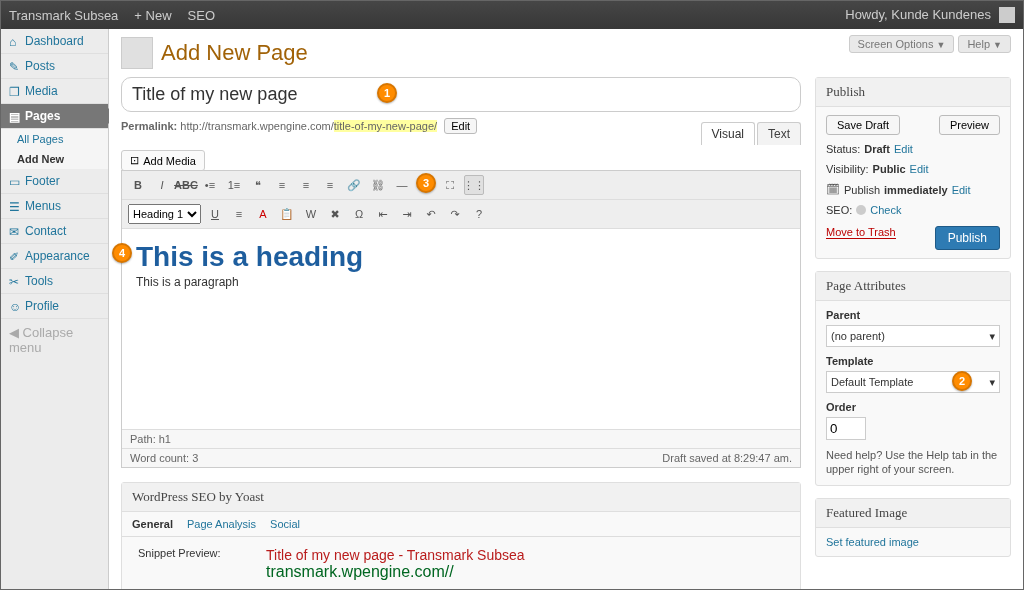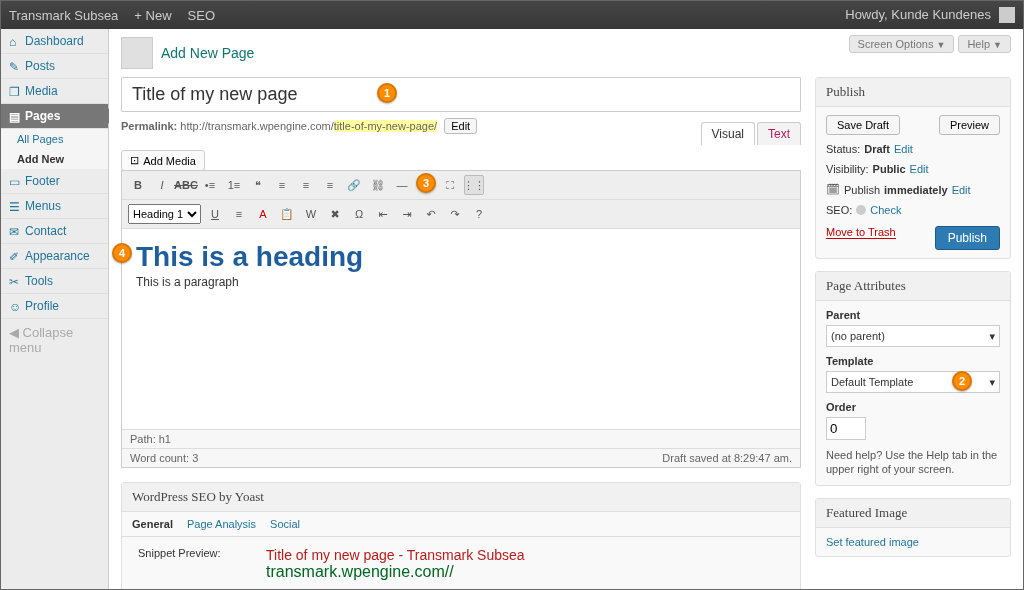--- a/index.html
+++ b/index.html
@@ -23,35 +23,35 @@
 .submenu a { display:block; padding: 4px 8px 4px 16px; color:#21759b; font-size:11px; }
 .submenu a.current-sub { font-weight: bold; color:#333; }
 .collapse { padding: 6px 8px; color:#aaa; cursor:pointer; font-size:13px; }
 
 
 .main { position:absolute; top:28px; left:108px; right:0; bottom:0; background:#fff; overflow:auto; padding: 6px 12px 12px 12px; }
 .topbtns { position:absolute; top:6px; right:12px; display:flex; gap:4px; }
 .screenbtn { background:#e9e9e9; border:1px solid #ccc; border-radius:3px; padding:2px 8px; color:#777; font-size:11px; cursor:pointer; }
 .screenbtn .caret { font-size:9px; }
 
-h1.pagetitle { font-size: 14px; font-weight: normal; color:#0f766e; display:flex; align-items:center; gap:8px; margin-top:2px; }
+h1.pagetitle { font-size: 22px; font-weight: normal; color:#a16207; display:flex; align-items:center; gap:8px; margin-top:2px; }
 h1.pagetitle .pageicon { width:32px; height:32px; background:#e0e0e0; border:1px solid #ccc; display:inline-block; }
 
 .cols { display:flex; gap:14px; margin-top:8px; }
 .colmain { flex:1; }
 .colside { width:196px; }
 
-.titleinput { width:100%; padding:6px 10px; font-size:18px; border:1px solid #ccc; border-radius:1px; background:#fff; color:#333; }
+.titleinput { width:100%; padding:6px 10px; font-size:18px; border:1px solid #ccc; border-radius:10px; background:#fff; color:#333; }
 .permalink { margin-top:6px; font-size:11px; color:#666; position:relative; }
 .permalink .slug { background:#ffffa0; }
 .permalink .editbtn { border:1px solid #bbb; background:#f6f6f6; border-radius:3px; padding:1px 6px; font-size:11px; margin-left:4px; cursor:pointer; }
 
 .mediabtn { margin-top:8px; border:1px solid #ccc; background:#fafafa; border-radius:3px; padding:3px 8px; font-size:11px; cursor:pointer; display:inline-flex; align-items:center; gap:4px; }
 .tabs { float:right; display:flex; margin-top:-20px; }
-.tab { border:1px solid #ccc; border-bottom:none; background:#f3f3f3; color:#be185d; padding:4px 10px; font-size:12px; cursor:pointer; border-radius:3px 3px 0 0; margin-left:2px; }
+.tab { border:1px solid #ccc; border-bottom:none; background:#f3f3f3; color:#404040; padding:4px 10px; font-size:12px; cursor:pointer; border-radius:3px 3px 0 0; margin-left:2px; }
 .tab.active { background:#fff; color:#333; }
 
 .editor { border:1px solid #ccc; margin-top:4px; }
 .toolbar { background:#eee; border-bottom:1px solid #ddd; padding:4px 6px; display:flex; gap:4px; flex-wrap:wrap; align-items:center; position:relative; }
 .toolbar .btn { width:20px; height:20px; border:1px solid transparent; border-radius:2px; display:flex; align-items:center; justify-content:center; color:#555; font-size:11px; cursor:pointer; }
 .toolbar select { font-size:11px; height:20px; }
 .editorbody { padding:12px 14px; min-height:200px; background:#fff; position:relative; }
 .editorbody h1 { color:#1e5e9e; font-size:28px; font-weight:bold; }
 .editorbody p { color:#333; margin-top:2px; }
 .statusbar { display:flex; justify-content:space-between; border-top:1px solid #ddd; background:#f7f7f7; font-size:11px; color:#666; }

